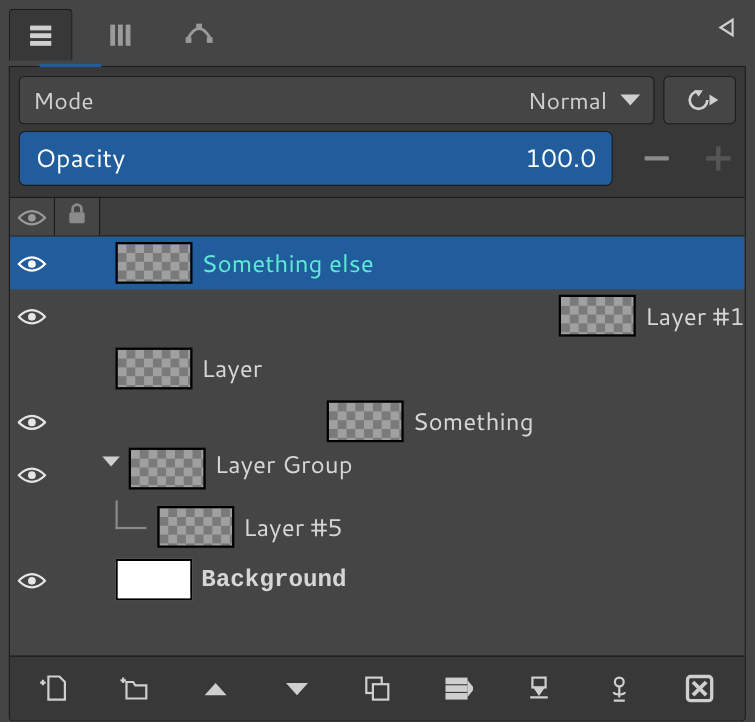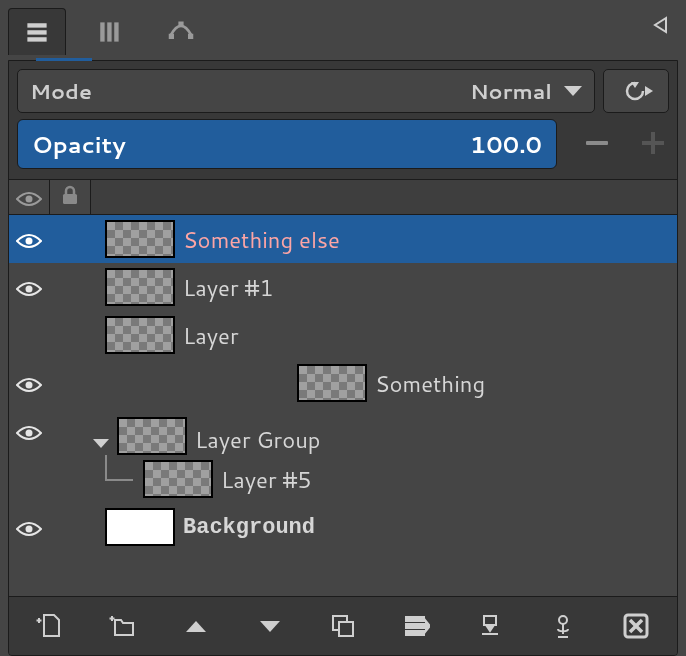--- a/index.html
+++ b/index.html
@@ -4,21 +4,21 @@
 <style>
   html,body{margin:0;padding:0;background:#454545;font-family:Cantarell,"Segoe UI",Ubuntu,sans-serif;color:#d6d6d6;}
   #root{width:686px;height:656px;background:#454545;box-sizing:border-box;padding:8px 8px 0 8px;display:flex;flex-direction:column;}
   .panel-tabs{display:flex;align-items:flex-start;gap:14px;height:52px;position:relative;}
   .panel-tab{width:56px;height:46px;display:flex;align-items:center;justify-content:center;border:1px solid transparent;border-bottom:none;border-radius:4px 4px 0 0;}
   .panel-tab.active{background:#383838;border:1px solid #1b1b1b;border-bottom:none;}
   .panel-tab.active::after{content:"";position:absolute;left:28px;right:auto;bottom:-1px;width:56px;height:3px;background:#215d9c;}
   .panel-tab svg{width:28px;height:28px;}
   .corner{margin-left:auto;width:34px;height:34px;display:flex;align-items:center;justify-content:center;}
   .panel-body{flex:1;background:#383838;border:1px solid #1b1b1b;border-radius:0 0 4px 4px;display:flex;flex-direction:column;overflow:hidden;}
-  .row{display:flex;font-weight:bold;}
+  .row{display:flex;align-items:center;}
 
   .mode-row{padding:8px 8px 6px 8px;gap:8px;}
   .mode-btn{flex:1;height:42px;border:1px solid #1b1b1b;background:#454545;border-radius:5px;display:flex;align-items:center;padding:0 12px;font-size:21px;color:#cfcfcf;}
   .mode-btn .spacer{flex:1;}
   .mode-side{width:64px;height:42px;border:1px solid #1b1b1b;background:#454545;border-radius:5px;display:flex;align-items:center;justify-content:center;}
   .chev-down{width:0;height:0;border-left:9px solid transparent;border-right:9px solid transparent;border-top:10px solid #cfcfcf;}
 
   .opacity-row{padding:0 8px 10px 8px;gap:24px;}
   .opacity-slider{flex:1;height:48px;border:1px solid #1b1b1b;background:#215d9c;border-radius:6px;display:flex;align-items:center;padding:0 14px;font-size:23px;color:#fff;}
   .opacity-slider .spacer{flex:1;}
@@ -28,21 +28,21 @@
   .plus::before,.plus::after{content:"";position:absolute;background:#555;}
   .plus::before{left:0;right:0;top:9px;height:4px;}
   .plus::after{top:0;bottom:0;left:9px;width:4px;}
 
   .list-head{height:34px;border-top:1px solid #1b1b1b;border-bottom:1px solid #1b1b1b;background:#3e3e3e;display:flex;}
   .head-cell{width:40px;height:100%;display:flex;align-items:center;justify-content:center;border-right:1px solid #1b1b1b;}
   .head-cell.active{background:#454545;}
 
   .layer-list{flex:1;background:#454545;overflow:auto;}
   .layer-row{height:48px;display:flex;align-items:center;position:relative;}
-  .layer-row.selected{background:#215d9c;color:#fca5a5;}
+  .layer-row.selected{background:#215d9c;color:#5eead4;}
   .cell-vis{width:40px;height:100%;display:flex;align-items:center;justify-content:center;}
   .cell-lock{width:40px;height:100%;display:flex;align-items:center;justify-content:center;}
   .expander{width:24px;height:24px;display:flex;align-items:center;justify-content:center;margin-right:4px;}
   .exp-tri{width:0;height:0;border-left:8px solid transparent;border-right:8px solid transparent;border-top:9px solid #cfcfcf;}
   .child-line{position:absolute;left:110px;top:0;bottom:0;width:40px;}
   .child-line::before{content:"";position:absolute;left:10px;top:0;width:2px;height:26px;background:#8a8a8a;}
   .child-line::after{content:"";position:absolute;left:10px;top:24px;width:28px;height:2px;background:#8a8a8a;}
 
   .thumb{width:70px;height:38px;border:2px solid #000;box-sizing:border-box;display:inline-block;background:
     repeating-conic-gradient(#7a7a7a 0% 25%, #a0a0a0 0% 50%) 0 0/16px 16px;}
@@ -164,30 +164,30 @@
           </div>
         </div>
         <div class="layer-row">
           <div class="cell-vis">
             <span class="eye"><svg viewBox="0 0 26 16" width="26" height="16">
                 <path d="M1 8 Q13 -4 25 8 Q13 20 1 8 Z" fill="none" stroke="#e5e5e5" stroke-width="2"></path>
                 <circle cx="13" cy="8" r="3.5" fill="#e5e5e5"></circle>
               </svg></span>
           </div>
           <div class="cell-lock"></div>
+          <div style="flex: 1 1 0%; display: flex; align-items: center; height: 100%; padding-left: 16px; position: relative; justify-content: flex-end;">
+            <span class="thumb"></span>
+            <span class="lname">Layer #1</span>
+          </div>
+        </div>
+        <div class="layer-row">
+          <div class="cell-vis"></div>
+          <div class="cell-lock"></div>
           <div style="flex: 1 1 0%; display: flex; align-items: center; height: 100%; padding-left: 16px; position: relative;">
             <span class="thumb"></span>
-            <span class="lname">Layer #1</span>
-          </div>
-        </div>
-        <div class="layer-row">
-          <div class="cell-vis"></div>
-          <div class="cell-lock"></div>
-          <div style="flex: 1 1 0%; display: flex; align-items: center; height: 100%; padding-left: 16px; position: relative;">
-            <span class="thumb"></span>
             <span class="lname">Layer</span>
           </div>
         </div>
         <div class="layer-row">
           <div class="cell-vis">
             <span class="eye"><svg viewBox="0 0 26 16" width="26" height="16">
                 <path d="M1 8 Q13 -4 25 8 Q13 20 1 8 Z" fill="none" stroke="#e5e5e5" stroke-width="2"></path>
                 <circle cx="13" cy="8" r="3.5" fill="#e5e5e5"></circle>
               </svg></span>
           </div>
@@ -198,21 +198,21 @@
           </div>
         </div>
         <div class="layer-row">
           <div class="cell-vis">
             <span class="eye"><svg viewBox="0 0 26 16" width="26" height="16">
                 <path d="M1 8 Q13 -4 25 8 Q13 20 1 8 Z" fill="none" stroke="#e5e5e5" stroke-width="2"></path>
                 <circle cx="13" cy="8" r="3.5" fill="#e5e5e5"></circle>
               </svg></span>
           </div>
           <div class="cell-lock"></div>
-          <div style="flex: 1 1 0%; display: flex; align-items: flex-end; height: 100%; padding-left: 0px; position: relative;">
+          <div style="flex: 1 1 0%; display: flex; align-items: flex-start; height: 100%; padding-left: 0px; position: relative;">
             <span class="expander">
               <div class="exp-tri"></div>
             </span>
             <span class="thumb"></span>
             <span class="lname">Layer Group</span>
           </div>
         </div>
         <div class="layer-row">
           <div class="cell-vis"></div>
           <div class="cell-lock"></div>

